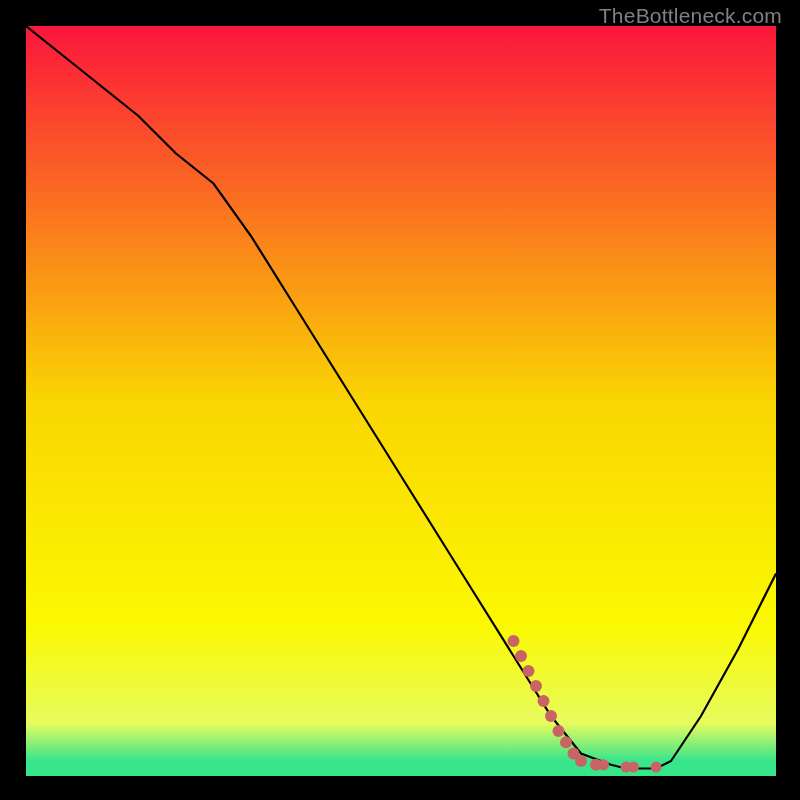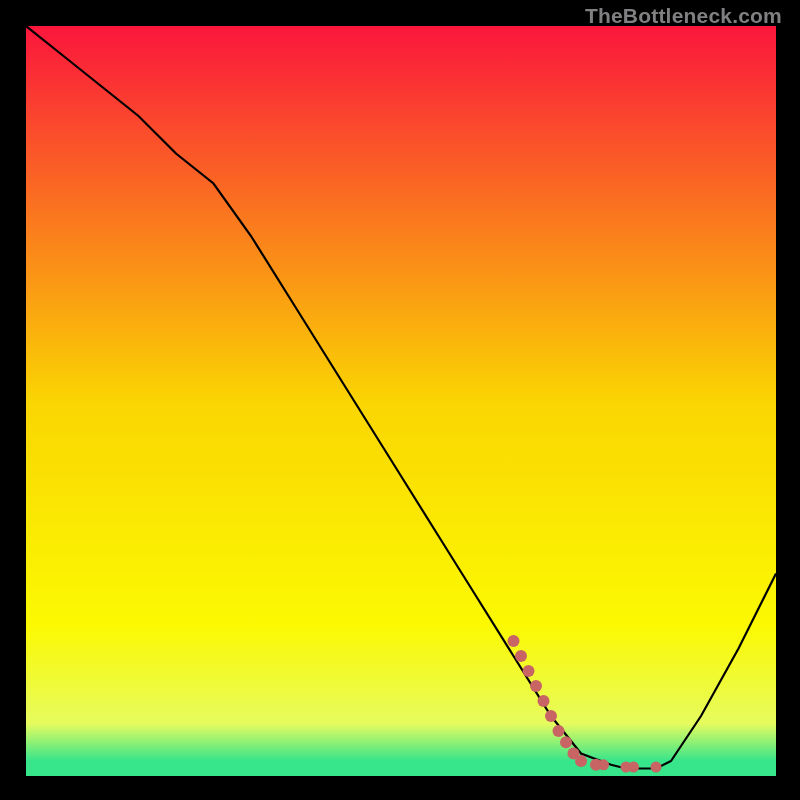--- a/index.html
+++ b/index.html
@@ -22,21 +22,21 @@
     width: 750px;
     height: 750px;
   }
   .watermark {
     position: absolute;
     top: 4px;
     right: 18px;
     color: #808083;
     font-family: Arial, Helvetica, sans-serif;
     font-size: 21px;
-    font-weight: 700;
+    font-weight: 400;
     letter-spacing: 0.2px;
     pointer-events: none;
   }
 </style>
 </head>
 <body>
 
 <div class="stage">
 
   <div class="plot-area">

